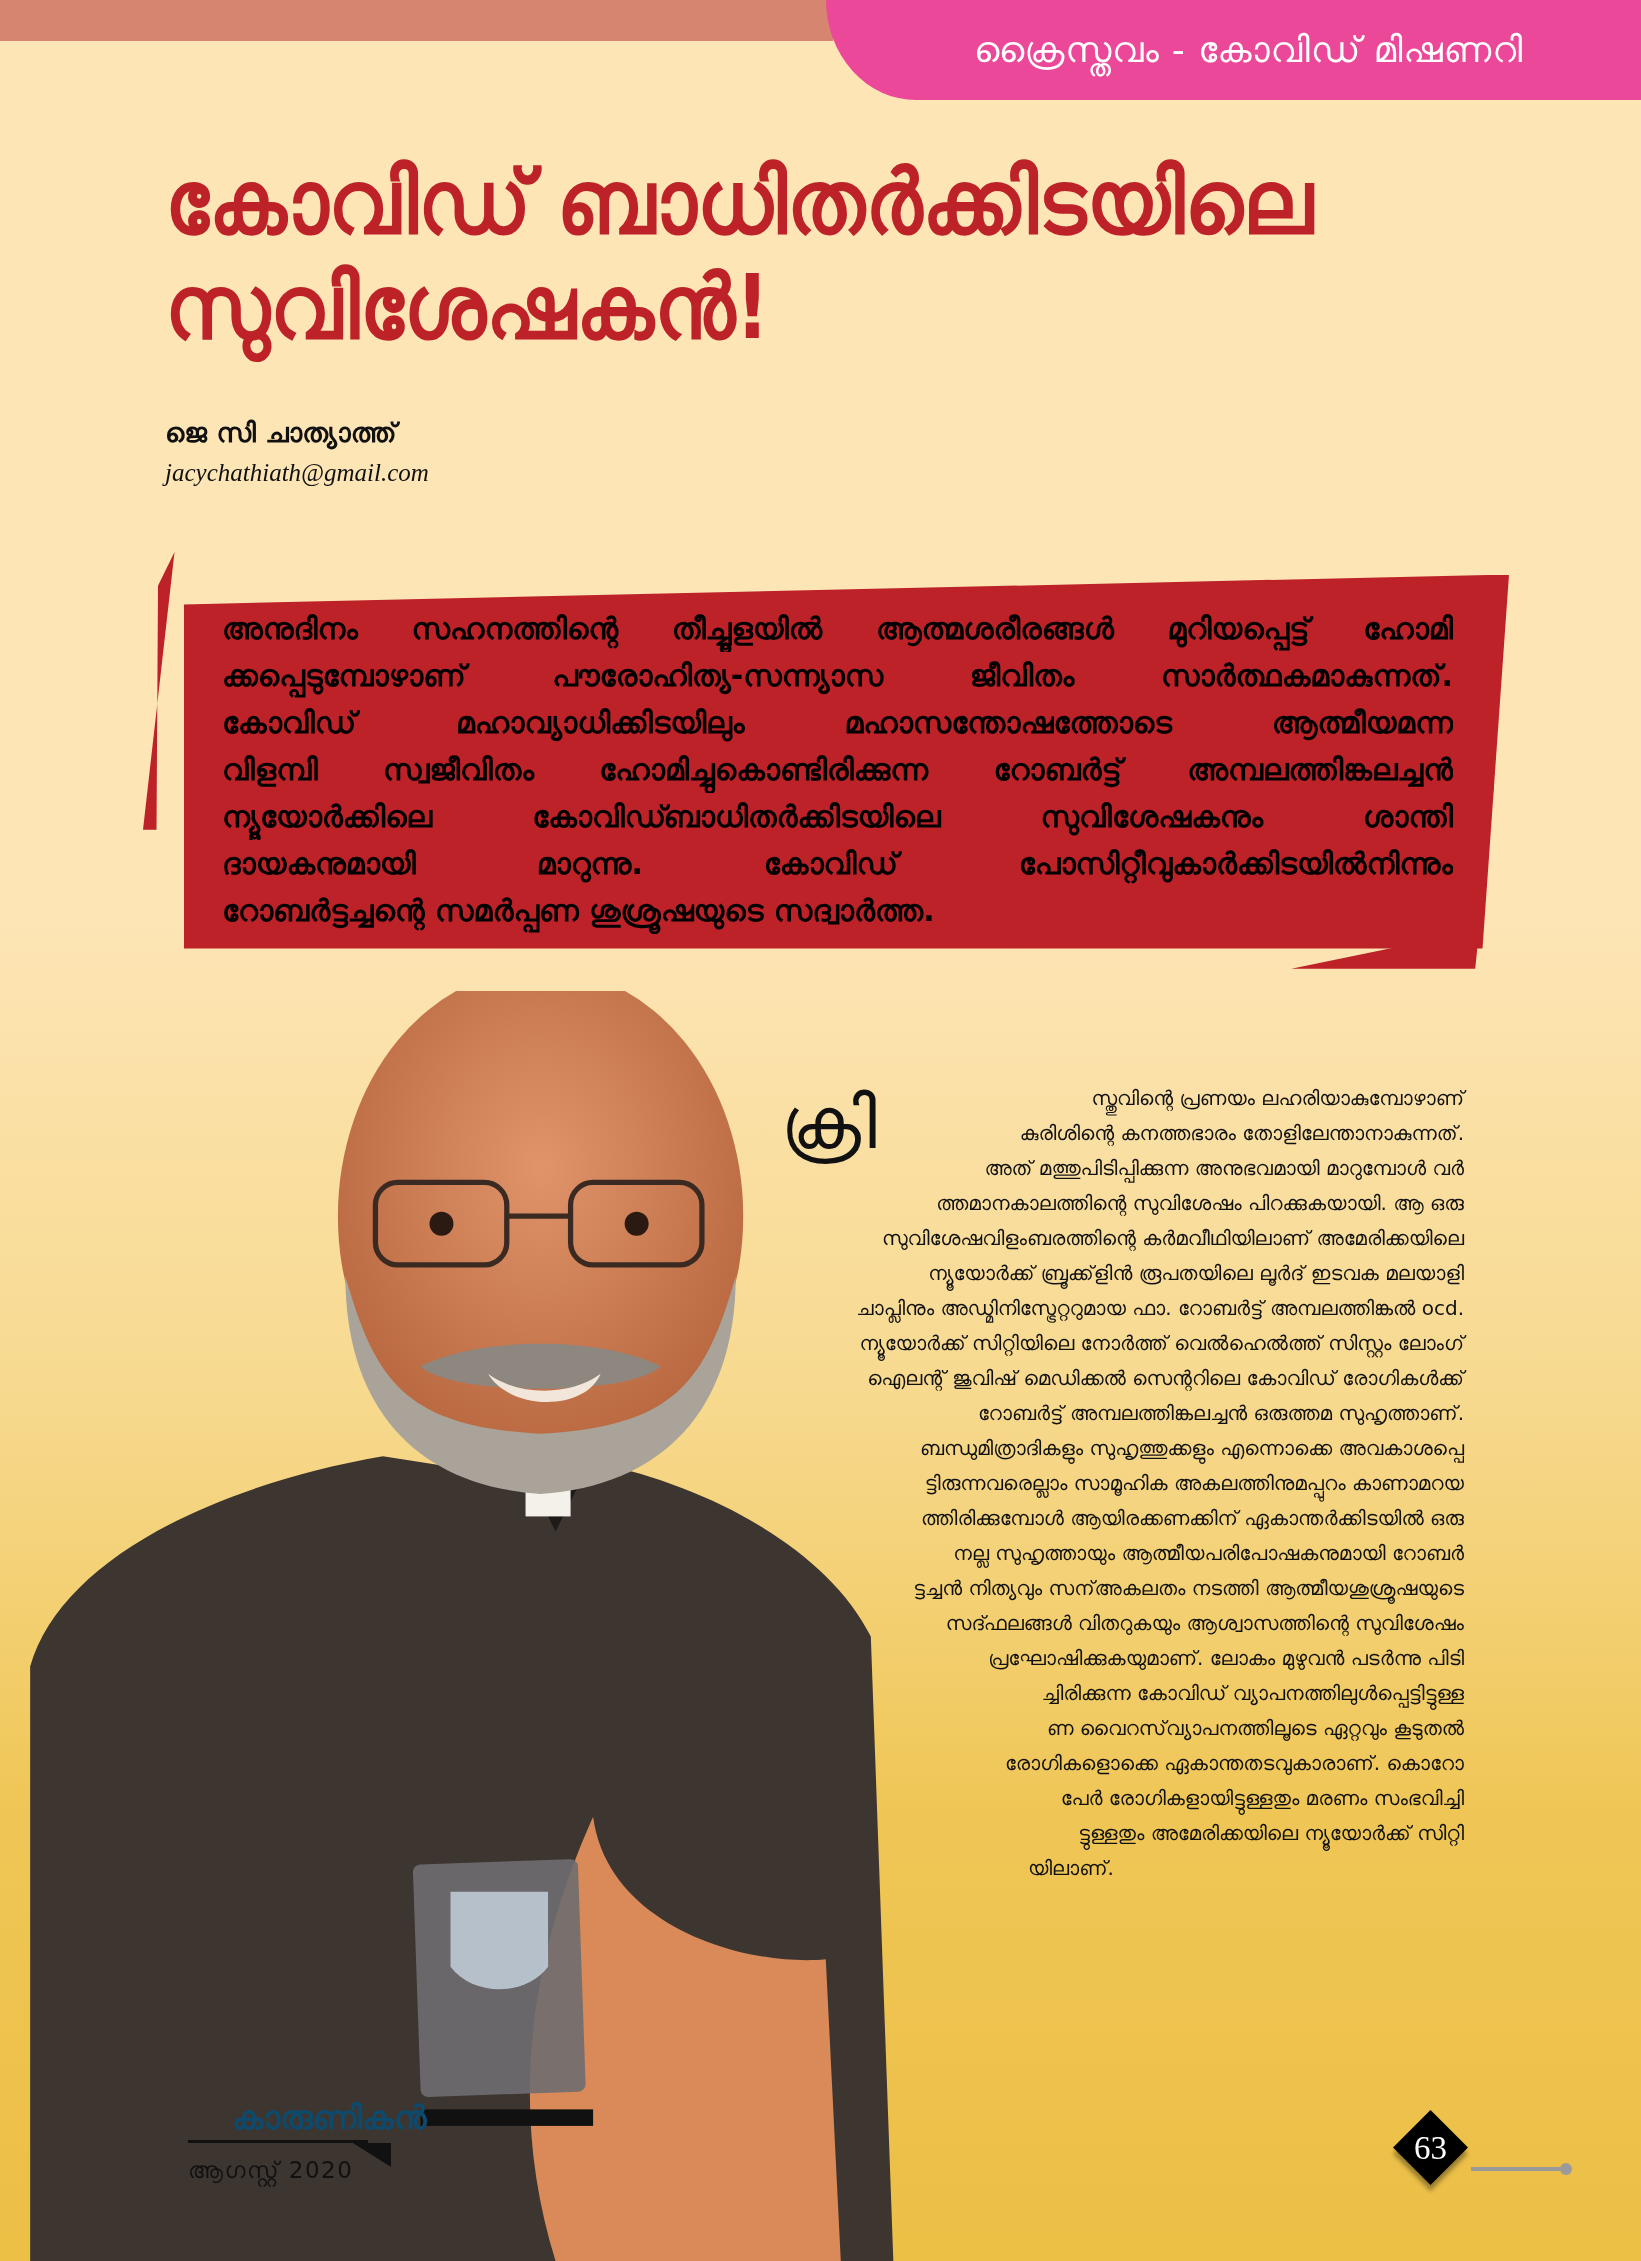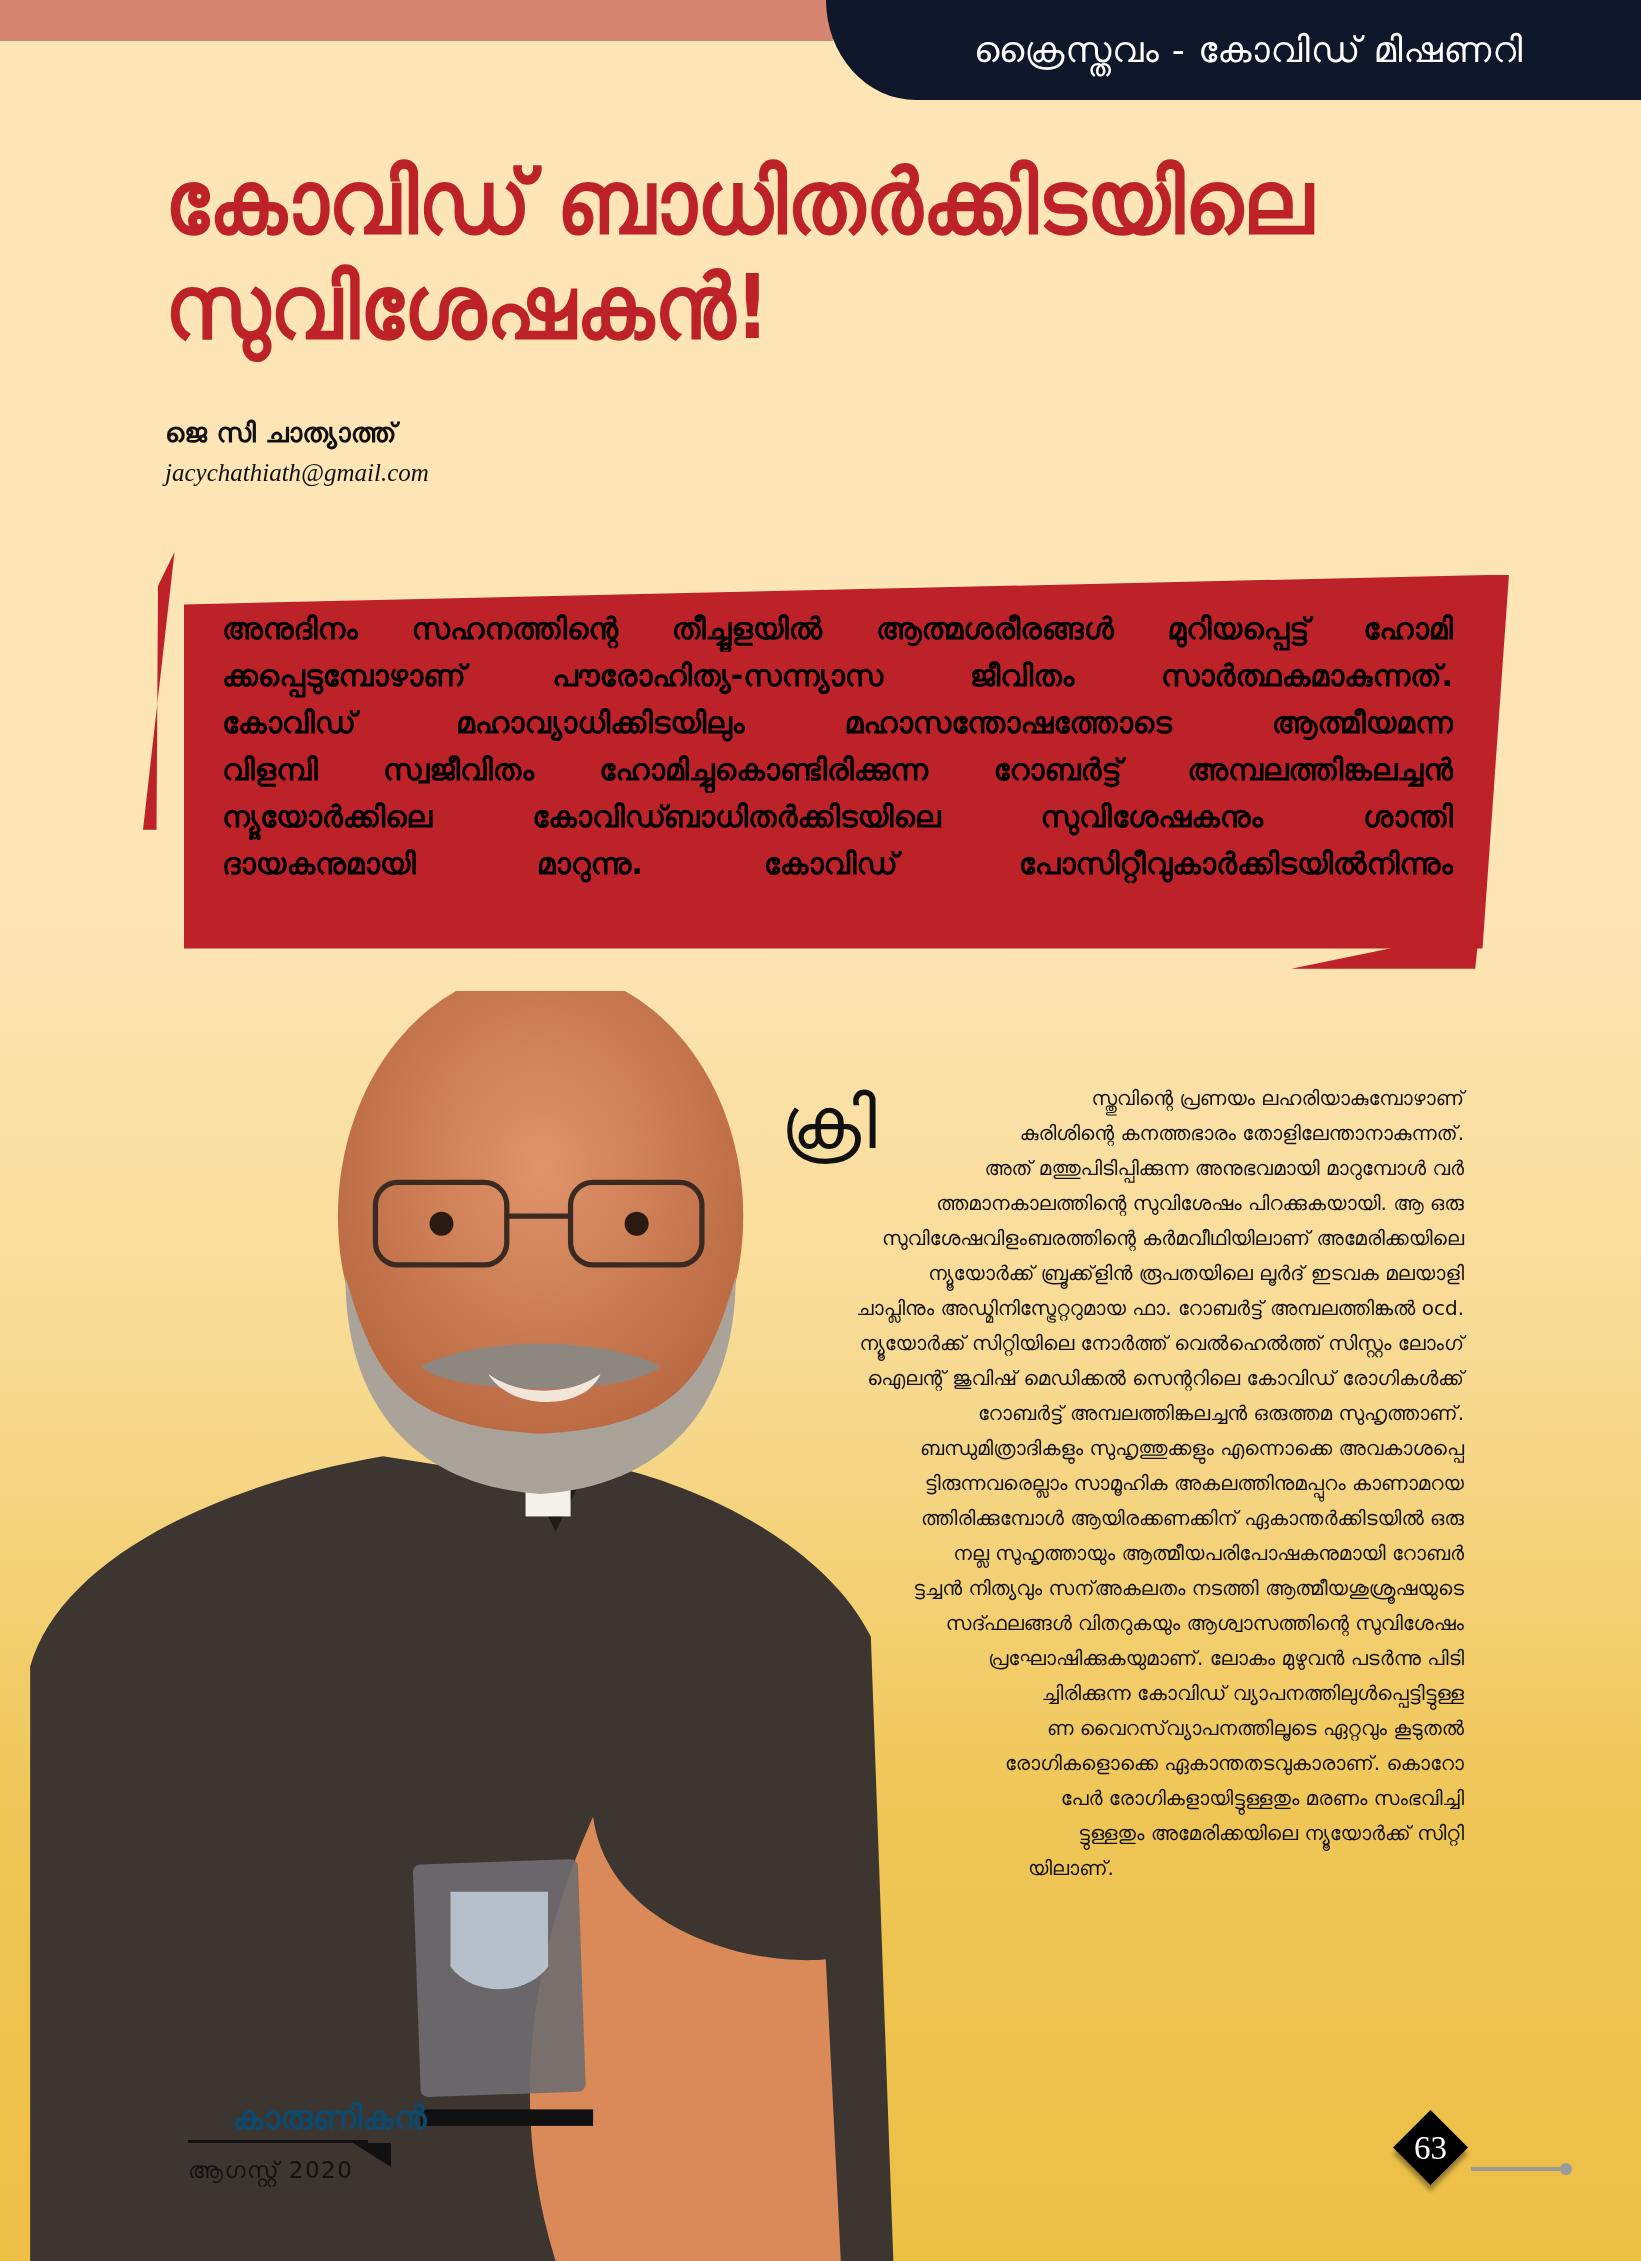--- a/index.html
+++ b/index.html
@@ -4,21 +4,21 @@
 <style>
   html, body { margin:0; padding:0; }
   body {
     width:1641px; height:2261px; position:relative; overflow:hidden;
     background: linear-gradient(180deg, #fde5b6 0%, #fde5b6 40%, #f7d98e 62%, #efc656 80%, #ecbf45 100%);
     font-family: "DejaVu Sans", sans-serif;
   }
   .top-stripe { position:absolute; left:0; top:0; width:833px; height:41px; background:#d68670; }
   .section-tab {
     position:absolute; left:826px; top:0; width:815px; height:100px;
-    background:#0f172a; border-bottom-left-radius:90px 100px;
+    background:#ec4899; border-bottom-left-radius:90px 100px;
     display:flex; align-items:center; justify-content:center;
   }
   .section-tab span { color:#fff; font-size:36px; font-family:"DejaVu Sans", sans-serif; letter-spacing:0.8px; padding-left:30px; }
   .headline {
     position:absolute; left:165px; top:150px; width:1351px;
     color:#bd2229; font-size:89px; line-height:105px; font-weight:bold;
     font-family:"DejaVu Sans Condensed","DejaVu Sans", sans-serif;
     transform:scaleX(0.92); transform-origin:left top;
   }
   .author-name { position:absolute; left:165px; top:417px; font-size:27px; font-weight:bold; color:#111; }
@@ -78,20 +78,21 @@
     <polygon points="1800,310 1775,555 1530,555 1700,520" fill="#bd2229"></polygon>
   </svg>
   <div class="quote-box"></div>
   <div class="quote-text">
     <div>അനുദിനം സഹനത്തിന്റെ തീച്ചൂളയിൽ ആത്മശരീരങ്ങൾ മുറിയപ്പെട്ട് ഹോമി</div>
     <div>ക്കപ്പെടുമ്പോഴാണ് പൗരോഹിത്യ-സന്ന്യാസ ജീവിതം സാർത്ഥകമാകുന്നത്.</div>
     <div>കോവിഡ് മഹാവ്യാധിക്കിടയിലും മഹാസന്തോഷത്തോടെ ആത്മീയമന്ന</div>
     <div>വിളമ്പി സ്വജീവിതം ഹോമിച്ചുകൊണ്ടിരിക്കുന്ന റോബർട്ട് അമ്പലത്തിങ്കലച്ചൻ</div>
     <div>ന്യൂയോർക്കിലെ കോവിഡ്ബാധിതർക്കിടയിലെ സുവിശേഷകനും ശാന്തി</div>
     <div>ദായകനുമായി മാറുന്നു. കോവിഡ് പോസിറ്റീവുകാർക്കിടയിൽനിന്നും</div>
+    <div class="last">റോബർട്ടച്ചന്റെ സമർപ്പണ ശുശ്രൂഷയുടെ സദ്വാർത്ത.</div>
   </div>
 </div>
 
 <svg class="photo" viewBox="0 0 1160 1692" width="871" height="1270">
   <defs>
     <radialGradient id="skin" cx="50%" cy="40%" r="60%">
       <stop offset="0%" stop-color="#e0946a"></stop>
       <stop offset="100%" stop-color="#b8673f"></stop>
     </radialGradient>
   </defs>

